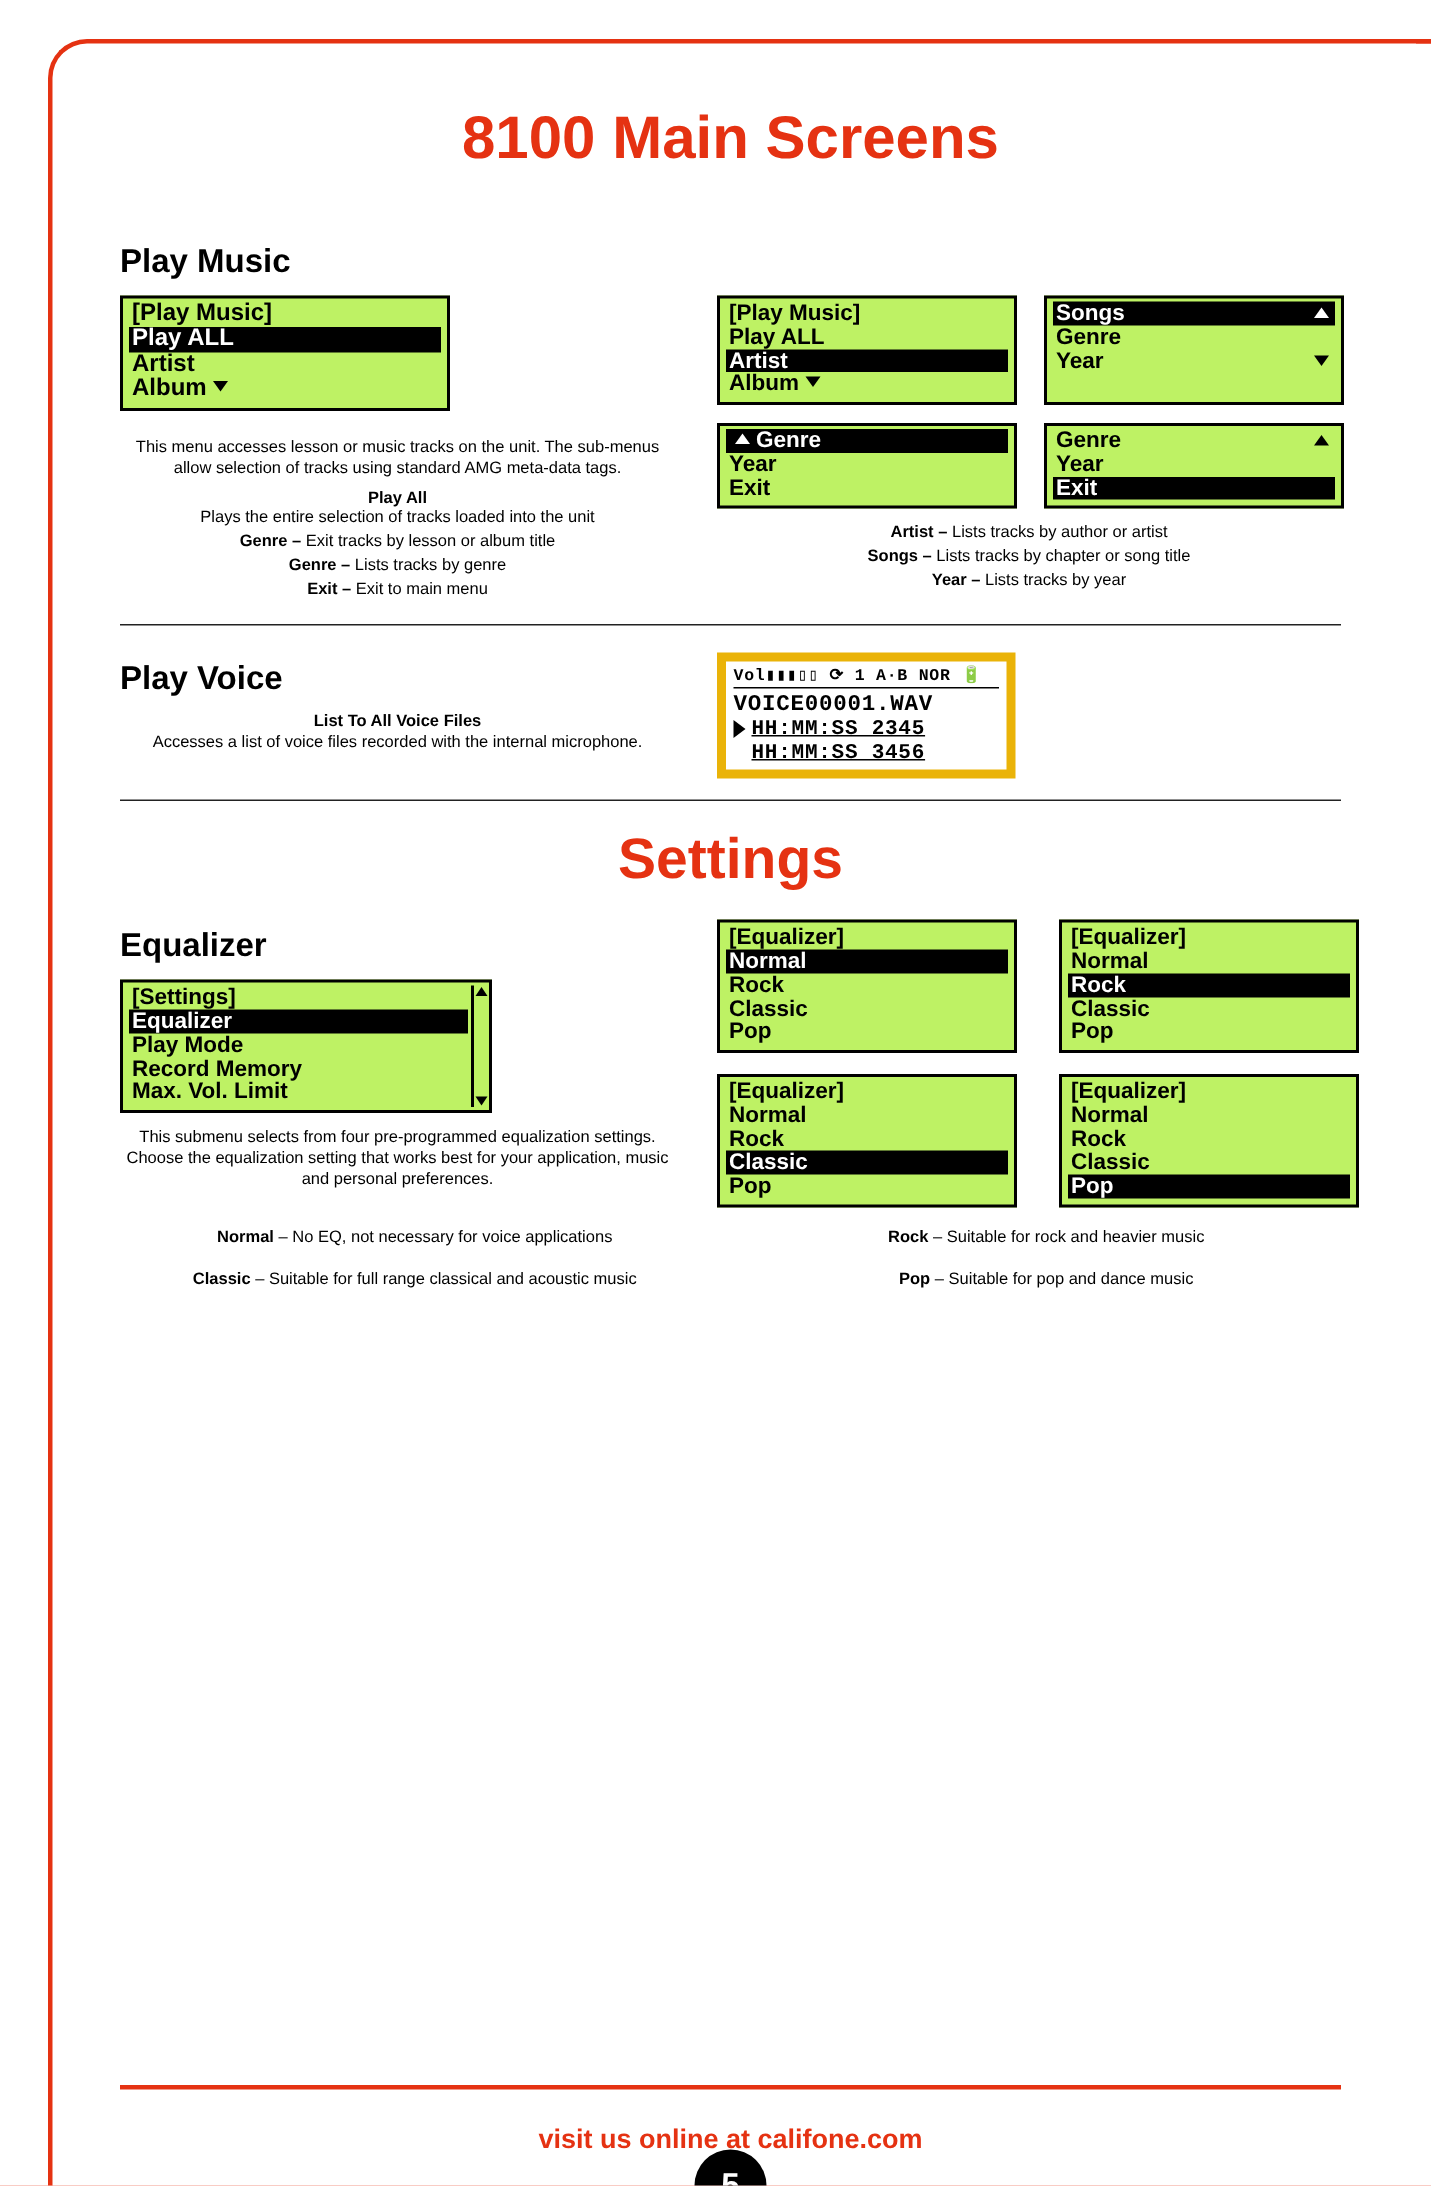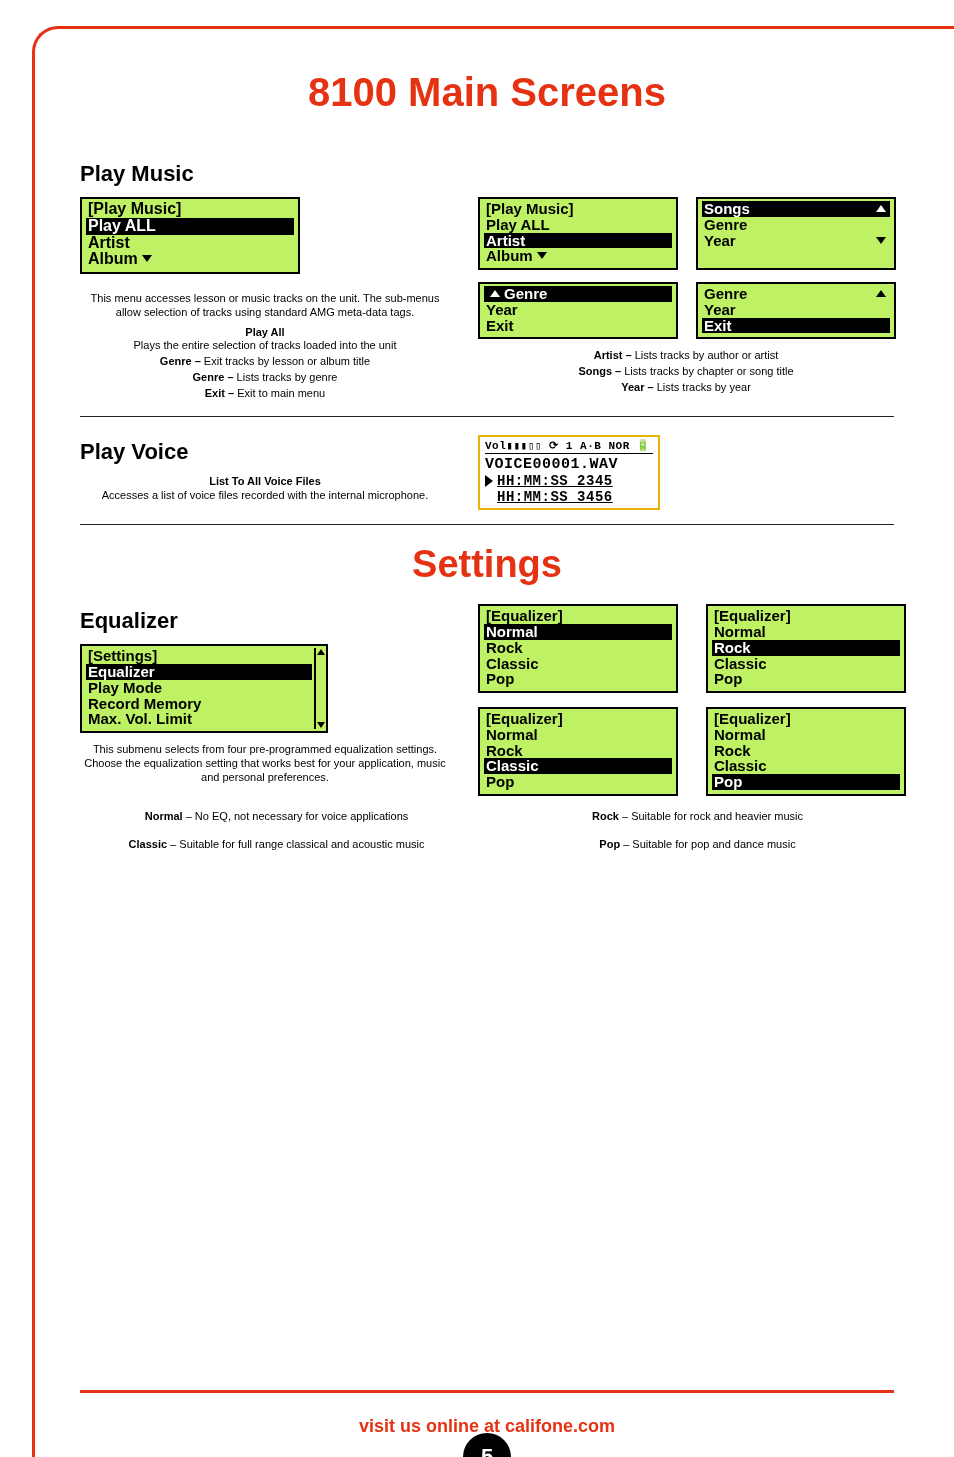--- a/index.html
+++ b/index.html
@@ -108,22 +108,22 @@
   .lcd .arrow-down { border-top: 7px solid #000; }
   .lcd .arrow-up   { border-bottom: 7px solid #000; }
   .lcd .arrow-up.rt, .lcd .arrow-down.rt { float: right; margin: 4px 2px 0 0; }
 
   .lcd-wrap { display: inline-block; vertical-align: top; margin: 0 8px 12px 0; }
 
   
   .voicebox {
     font-family: "Courier New",monospace;
     font-weight: 700;
-    border: 2px solid #eab308;
-    width: 182px;
+    border: 6px solid #eab308;
+    width: 199px;
     padding: 2px 5px 3px 5px;
   }
   .voicebox .topbar{
     font-size: 11px;
     letter-spacing: 0.5px;
     display: flex;
     align-items: center;
     gap: 2px;
     border-bottom: 1px solid #000;
     padding-bottom: 1px;

